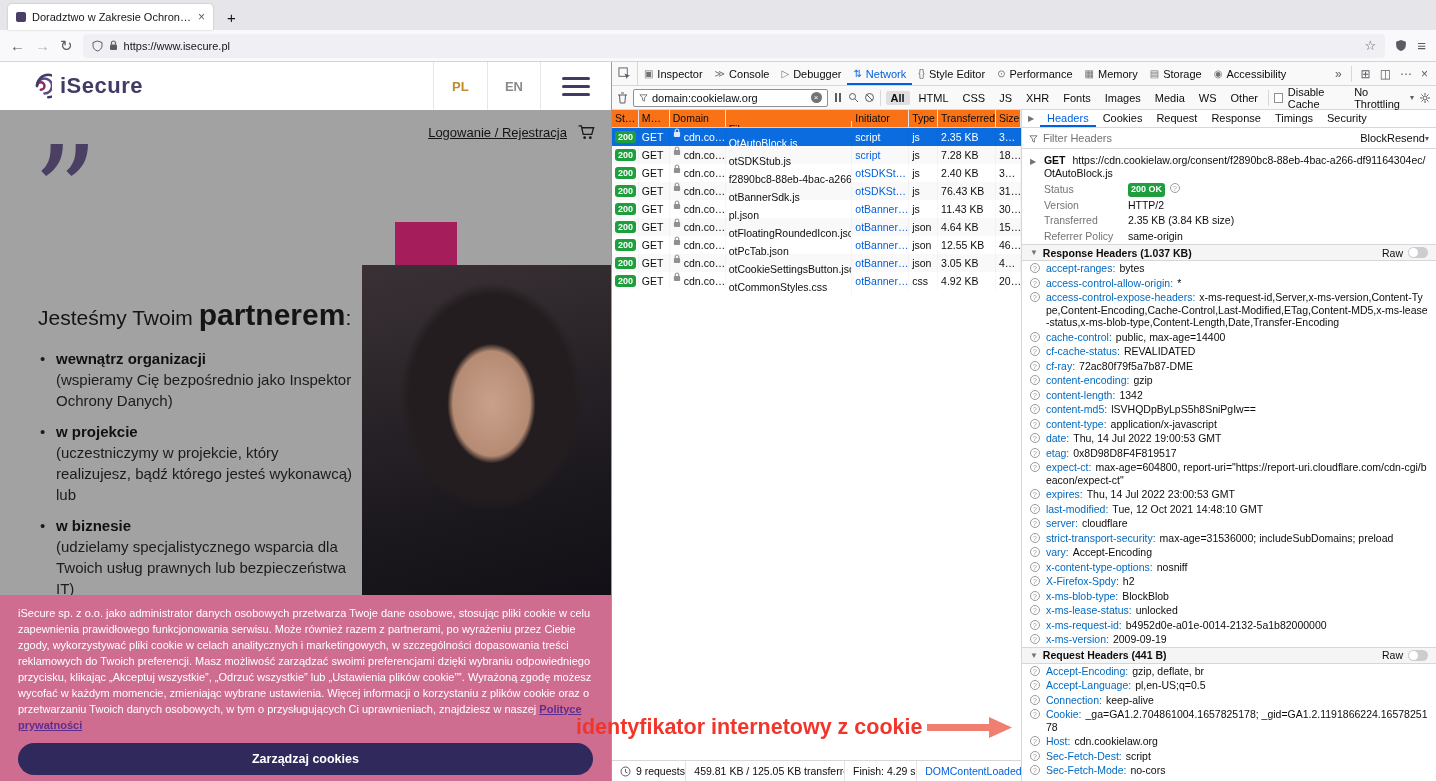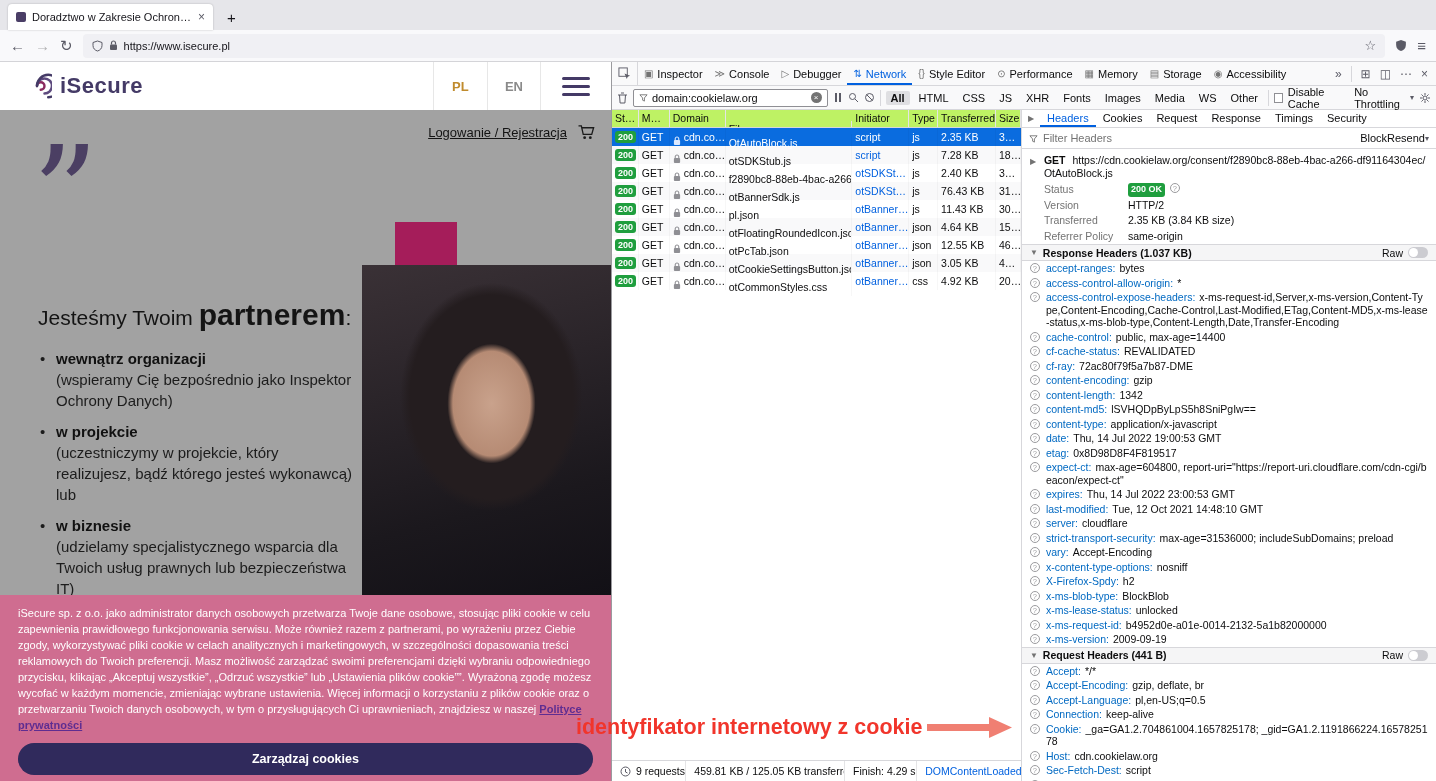--- a/index.html
+++ b/index.html
@@ -76,30 +76,30 @@
   .pause { display:inline-flex; gap:2px; padding:0 2px; }
   .pause i { width:2px; height:9px; background:#5b5b66; }
   .pill { padding:1px 5px; border-radius:2px; }
   .pill.active { background:#dfdfe2; font-weight:bold; }
   .checkbox { width:10px; height:10px; border:1px solid #8f8f94; background:#fff; display:inline-block; }
   .throttle { display:flex; align-items:center; gap:3px; }
   .caret { font-size:8px; color:#5b5b66; }
 
   .dt-main { flex:1; display:flex; min-height:0; }
   .net-table { width:410px; display:flex; flex-direction:column; border-right:1px solid #d7d7db; font-size:10.5px; }
-  .net-thead { display:flex; height:18px; line-height:17px; border-bottom:1px solid #d7d7db; background:#bef264; flex:0 0 auto; }
+  .net-thead { display:flex; height:18px; line-height:17px; border-bottom:1px solid #d7d7db; background:#f97316; flex:0 0 auto; }
   .hc { padding:0 3px; border-right:1px solid #e4e4e6; white-space:nowrap; overflow:hidden; }
   .net-body { flex:1; overflow:hidden; }
   .net-row { display:flex; height:18px; align-items:center; }
   .net-row:nth-child(even) { background:#f9f9fa; }
   .net-row.selected { background:#0a6cdf; color:#fff; }
   .cell { padding:0 3px; white-space:nowrap; overflow:hidden; height:18px; line-height:18px; border-right:1px solid rgba(0,0,0,0.03); }
   .c0{width:27px;} .c1{width:31px;} .c2{width:56px;} .c3{width:127px;margin-top:11px;} .c4{width:57px;} .c5{width:29px;} .c6{width:58px;} .c7{width:25px;}
   .badge { display:inline-block; background:#1f9e3e; color:#fff; font-size:9px; font-weight:bold; border-radius:3px; padding:0 3px; line-height:12px; vertical-align:1px; }
-  .domain { display:flex; align-items:flex-end; gap:3px; color:inherit; }
+  .domain { display:flex; align-items:flex-start; gap:3px; color:inherit; }
   .lk { color:#8f8f94; display:inline-flex; }
   .net-row.selected .lk { color:#dce9ff; }
   .init { color:#0060df; }
   .net-row.selected .init { color:#fff; }
   .net-statusbar { height:21px; border-top:1px solid #d7d7db; display:flex; align-items:center; font-size:10.5px; flex:0 0 auto; }
   .sb-item { padding:0 8px; height:100%; display:flex; align-items:center; gap:5px; border-right:1px solid #e4e4e6; white-space:nowrap; overflow:hidden; }
   .sb-item:last-child { border-right:none; color:#0060df; }
 
   .detail { flex:1; min-width:0; display:flex; flex-direction:column; }
   .detail-tabs { height:18px; display:flex; align-items:center; border-bottom:1px solid #d7d7db; background:#fff; flex:0 0 auto; }
@@ -640,21 +640,20 @@
 
             <div class="section-hdr">
               <span class="sh-caret">▼</span>
               <span>Request Headers (441 B)</span>
               <span class="sh-right">
                 <span>Raw</span>
                 <span class="toggle"></span>
               </span>
             </div>
             <div id="req-rows">
-                <div class="hdr-row"><span class="q"></span><span class="hname">Accept:</span><span class="hval">*/*</span></div>
                 <div class="hdr-row"><span class="q"></span><span class="hname">Accept-Encoding:</span><span class="hval">gzip, deflate, br</span></div>
                 <div class="hdr-row"><span class="q"></span><span class="hname">Accept-Language:</span><span class="hval">pl,en-US;q=0.5</span></div>
                 <div class="hdr-row"><span class="q"></span><span class="hname">Connection:</span><span class="hval">keep-alive</span></div>
                 <div class="hdr-row" id="cookie-row"><span class="q"></span><span class="hname">Cookie:</span><span class="hval">_ga=GA1.2.704861004.1657825178; _gid=GA1.2.1191866224.1657825178</span></div>
                 <div class="hdr-row"><span class="q"></span><span class="hname">Host:</span><span class="hval">cdn.cookielaw.org</span></div>
                 <div class="hdr-row"><span class="q"></span><span class="hname">Sec-Fetch-Dest:</span><span class="hval">script</span></div>
                 <div class="hdr-row"><span class="q"></span><span class="hname">Sec-Fetch-Mode:</span><span class="hval">no-cors</span></div>
               </div>
           </div>
         </div>

